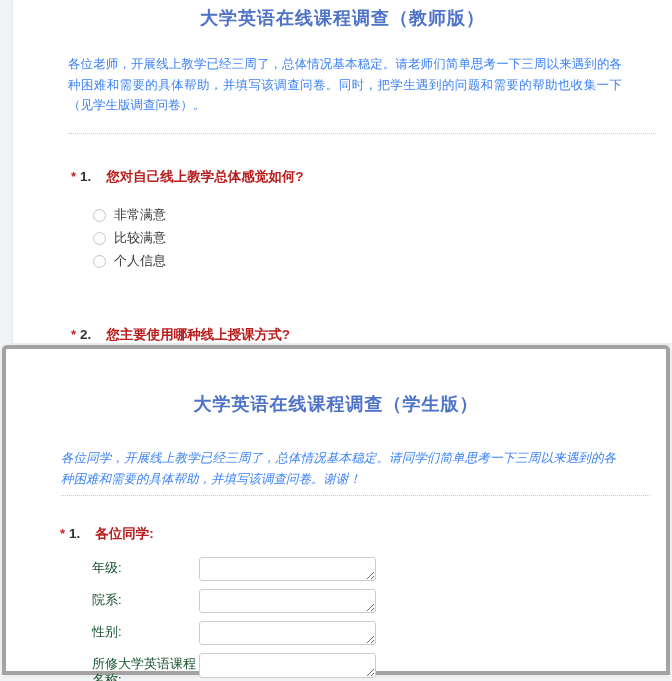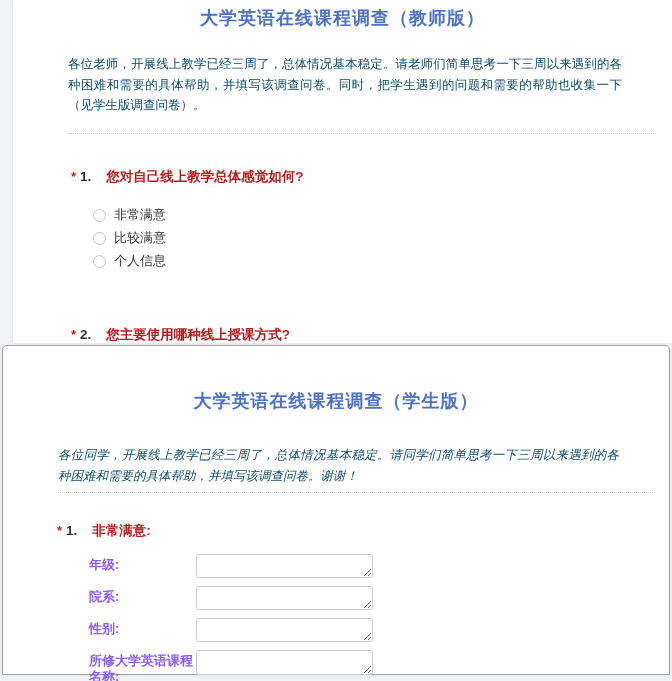--- a/index.html
+++ b/index.html
@@ -18,41 +18,41 @@
   }
   .card-teacher {
     left: 12px; top: 0;
     width: 660px; height: 343px;
     border-left: 1px solid #e9eaec;
     box-shadow: 0 1px 3px rgba(0,0,0,0.05);
   }
   .card-student {
     left: 2px; top: 345px;
     width: 668px; height: 330px;
-    border: 1px solid #a3a3a3;
+    border: 4px solid #a3a3a3;
     border-radius: 5px 5px 0 0;
     box-shadow: 0 1px 4px rgba(0,0,0,0.05);
   }
 
   
   .survey-title {
     padding-top: 6px;
     text-align: center;
     font-size: 18px;
     font-weight: bold;
     color: #4d72c7;
     letter-spacing: 1px;
   }
   .card-student .survey-title { padding-top: 43px; }
 
   .intro {
     margin: 24px 50px 0 55px;
     font-size: 12.5px;
     line-height: 20.5px;
-    color: #0c4a6e;
+    color: #3b82f6;
     text-align: justify;
   }
   .card-student .intro { margin-top: 32px; font-style: italic; }
 
   .dotted-divider {
     border-top: 1px dotted #cccccc;
     margin: 17px 16px 0 55px;
     height: 0;
   }
   .card-student .dotted-divider { margin-top: 6px; }
@@ -106,23 +106,23 @@
   .field-row {
     display: flex;
     align-items: flex-start;
     min-height: 32px;
     padding-left: 86px;
   }
   .f-label {
     width: 107px;
     padding-top: 3px;
     font-size: 13px;
-    font-weight: bold;
+    font-weight: normal;
     line-height: 16px;
-    color: #8b5cf6;
+    color: #14532d;
   }
   .f-input {
     width: 177px;
     height: 24px;
     border: 1px solid #cccccc;
     border-radius: 3px;
     background: #ffffff;
     resize: both;
     font-family: "Liberation Sans", "DejaVu Sans", sans-serif;
     font-size: 12px;
@@ -182,21 +182,21 @@
     <h1 class="survey-title">大学英语在线课程调查（学生版）</h1>
 
     <p class="intro">各位同学，开展线上教学已经三周了，总体情况基本稳定。请同学们简单思考一下三周以来遇到的各种困难和需要的具体帮助，并填写该调查问卷。谢谢！</p>
 
     <div class="dotted-divider"></div>
 
     <div class="question">
       <div class="q-head">
         <span class="req">*</span>
         <span class="q-num">1.</span>
-        <span class="q-text">非常满意:</span>
+        <span class="q-text">各位同学:</span>
       </div>
 
       <div class="fields">
         <div class="field-row">
           <label class="f-label">年级:</label>
           <textarea class="f-input" style=""></textarea>
         </div>
         <div class="field-row">
           <label class="f-label">院系:</label>
           <textarea class="f-input" style=""></textarea>

